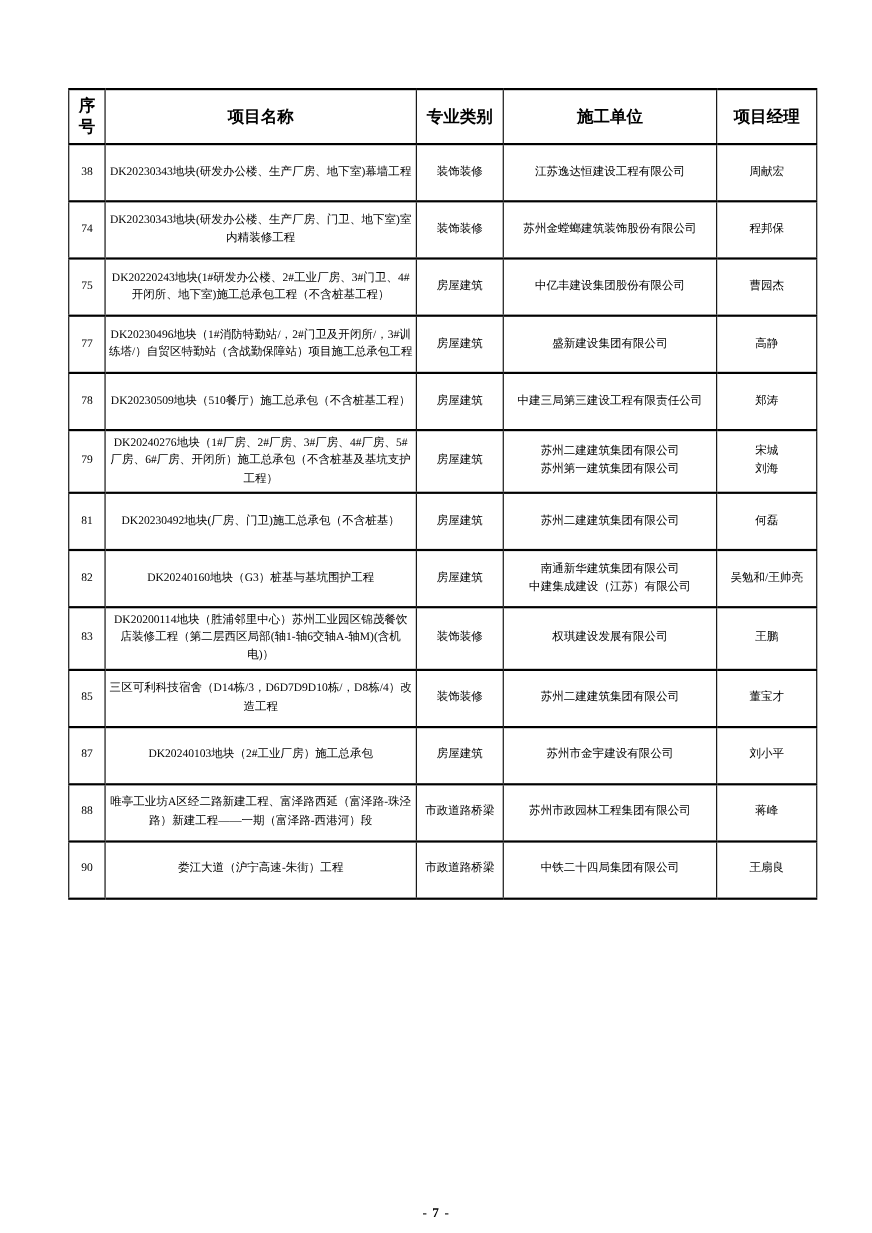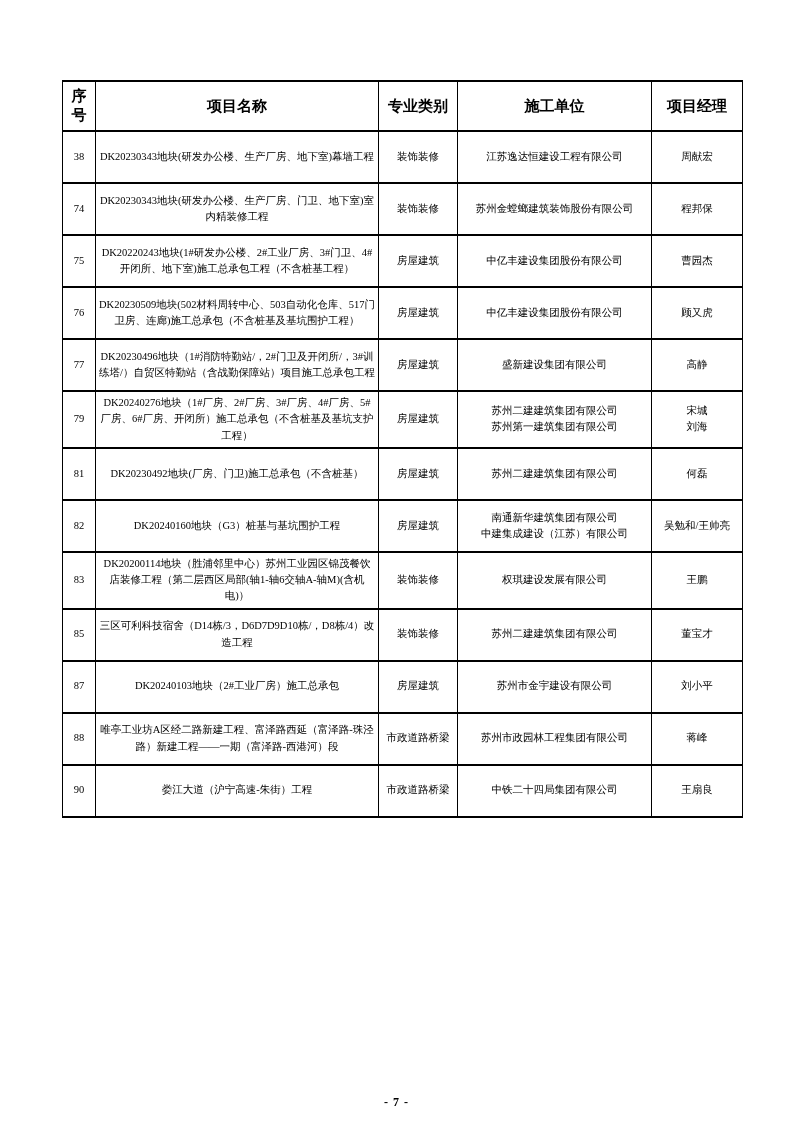--- a/index.html
+++ b/index.html
@@ -104,36 +104,36 @@
   </tr>
 
   <tr>
     <td class="c-no">75</td>
     <td class="c-project">DK20220243地块(1#研发办公楼、2#工业厂房、3#门卫、4#开闭所、地下室)施工总承包工程（不含桩基工程）</td>
     <td class="c-category">房屋建筑</td>
     <td class="c-contractor">中亿丰建设集团股份有限公司</td>
     <td class="c-manager">曹园杰</td>
   </tr>
 
-  <tr>
-    <td class="c-no">76</td>
-    <td class="c-project">DK20230509地块(502材料周转中心、503自动化仓库、517门卫房、连廊)施工总承包（不含桩基及基坑围护工程）</td>
-    <td class="c-category">房屋建筑</td>
-    <td class="c-contractor">中亿丰建设集团股份有限公司</td>
-    <td class="c-manager">顾又虎</td>
-  </tr>
 
   <tr>
     <td class="c-no">77</td>
     <td class="c-project">DK20230496地块（1#消防特勤站/，2#门卫及开闭所/，3#训练塔/）自贸区特勤站（含战勤保障站）项目施工总承包工程</td>
     <td class="c-category">房屋建筑</td>
     <td class="c-contractor">盛新建设集团有限公司</td>
     <td class="c-manager">高静</td>
   </tr>
 
+  <tr>
+    <td class="c-no">78</td>
+    <td class="c-project">DK20230509地块（510餐厅）施工总承包（不含桩基工程）</td>
+    <td class="c-category">房屋建筑</td>
+    <td class="c-contractor">中建三局第三建设工程有限责任公司</td>
+    <td class="c-manager">郑涛</td>
+  </tr>
 
   <tr>
     <td class="c-no">79</td>
     <td class="c-project">DK20240276地块（1#厂房、2#厂房、3#厂房、4#厂房、5#厂房、6#厂房、开闭所）施工总承包（不含桩基及基坑支护工程）</td>
     <td class="c-category">房屋建筑</td>
     <td class="c-contractor">苏州二建建筑集团有限公司
 苏州第一建筑集团有限公司</td>
     <td class="c-manager">宋城
 刘海</td>
   </tr>

